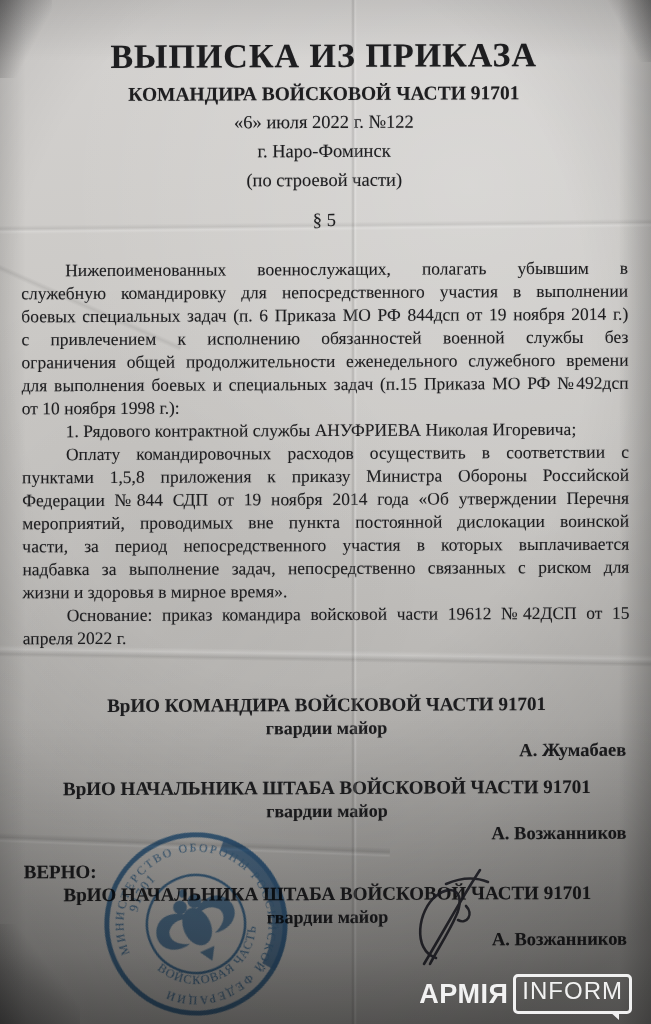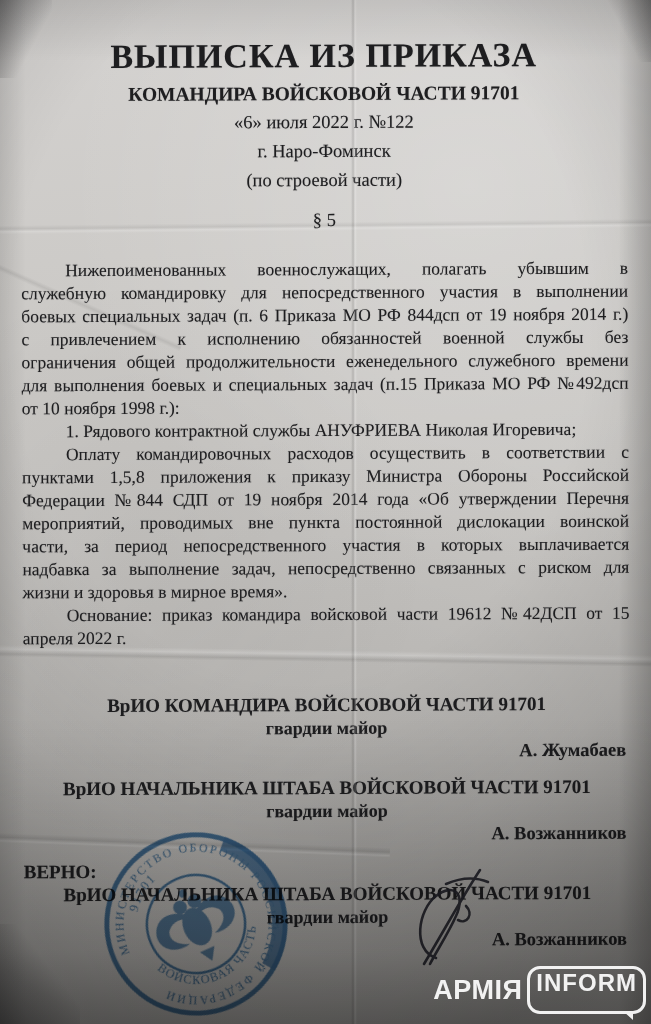--- a/index.html
+++ b/index.html
@@ -52,25 +52,25 @@
   .cert-label { text-align:left; font-weight:bold; font-size:19px; line-height:22px; }
   
   .stamp { position:absolute; left:98px; top:826px; width:196px; height:196px; z-index:3;
     transform:rotate(-24deg); filter:blur(.5px); opacity:.88; mix-blend-mode:multiply; }
   .signature { position:absolute; left:408px; top:866px; width:86px; height:104px; z-index:3; opacity:.92; }
   .vignette { position:absolute; inset:0; z-index:6; pointer-events:none;
     background:
       radial-gradient(ellipse 92% 72% at 46% 32%, rgba(0,0,0,0) 48%, rgba(0,0,0,.10) 72%, rgba(0,0,0,.30) 100%),
       linear-gradient(to bottom, rgba(0,0,0,.10) 0%, rgba(0,0,0,0) 6%, rgba(0,0,0,0) 70%, rgba(0,0,0,.16) 93%, rgba(0,0,0,.30) 100%),
       linear-gradient(to right, rgba(0,0,0,.10) 0%, rgba(0,0,0,0) 4%, rgba(0,0,0,0) 95%, rgba(0,0,0,.20) 100%); }
-  .watermark { position:absolute; right:5px; bottom:10px; z-index:7; display:flex; align-items:center; gap:5px;
+  .watermark { position:absolute; right:19px; bottom:10px; z-index:7; display:flex; align-items:center; gap:5px;
     font-family:"Liberation Sans","DejaVu Sans",sans-serif; opacity:.92; }
   .wm-brand { color:#fff; font-weight:bold; font-size:27px; letter-spacing:.5px; }
-  .wm-badge { position:relative; color:#fff; font-size:24px; font-weight:700; letter-spacing:1px;
-    border:3px solid #fff; border-radius:13px; padding:0 6px 14px 6px; line-height:28px; }
+  .wm-badge { position:relative; color:#fff; font-size:24px; font-weight:400; letter-spacing:1px;
+    border:3px solid #fff; border-radius:5px; padding:0 6px 6px 6px; line-height:28px; }
   .wm-badge::after { content:""; position:absolute; right:10px; bottom:-9px; width:0; height:0;
     border-left:10px solid transparent; border-top:9px solid #fff; }
 </style>
 </head>
 <body>
 
 <div class="photo">
 
   <div class="crease corner-tl"></div>
   <div class="crease corner-tr"></div>

